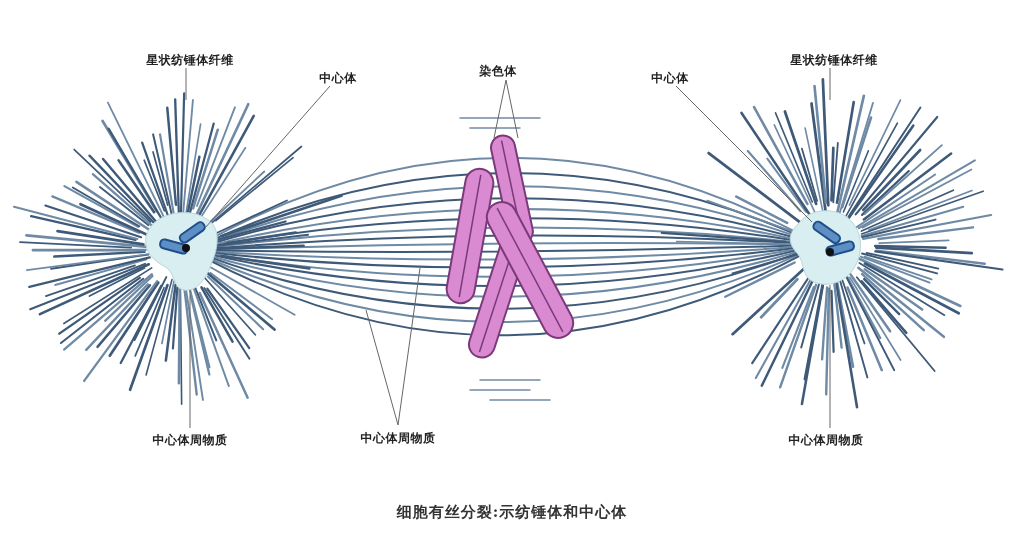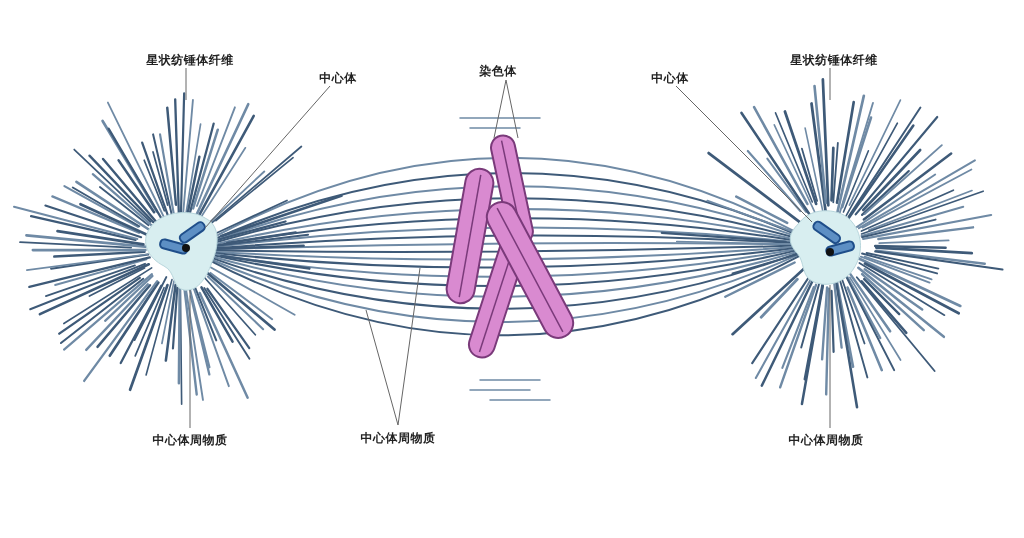--- a/index.html
+++ b/index.html
@@ -271,13 +271,14 @@
 
   <span class="lbl" style="left:190px;top:52px;">星状纺锤体纤维</span>
   <span class="lbl" style="left:338px;top:70px;">中心体</span>
   <span class="lbl" style="left:498px;top:63px;">染色体</span>
   <span class="lbl" style="left:670px;top:70px;">中心体</span>
   <span class="lbl" style="left:834px;top:52px;">星状纺锤体纤维</span>
   <span class="lbl" style="left:190px;top:432px;">中心体周物质</span>
   <span class="lbl" style="left:398px;top:430px;">中心体周物质</span>
   <span class="lbl" style="left:826px;top:432px;">中心体周物质</span>
 
+  <div class="caption">细胞有丝分裂:示纺锤体和中心体</div>
 </div>
 
 </body></html>

